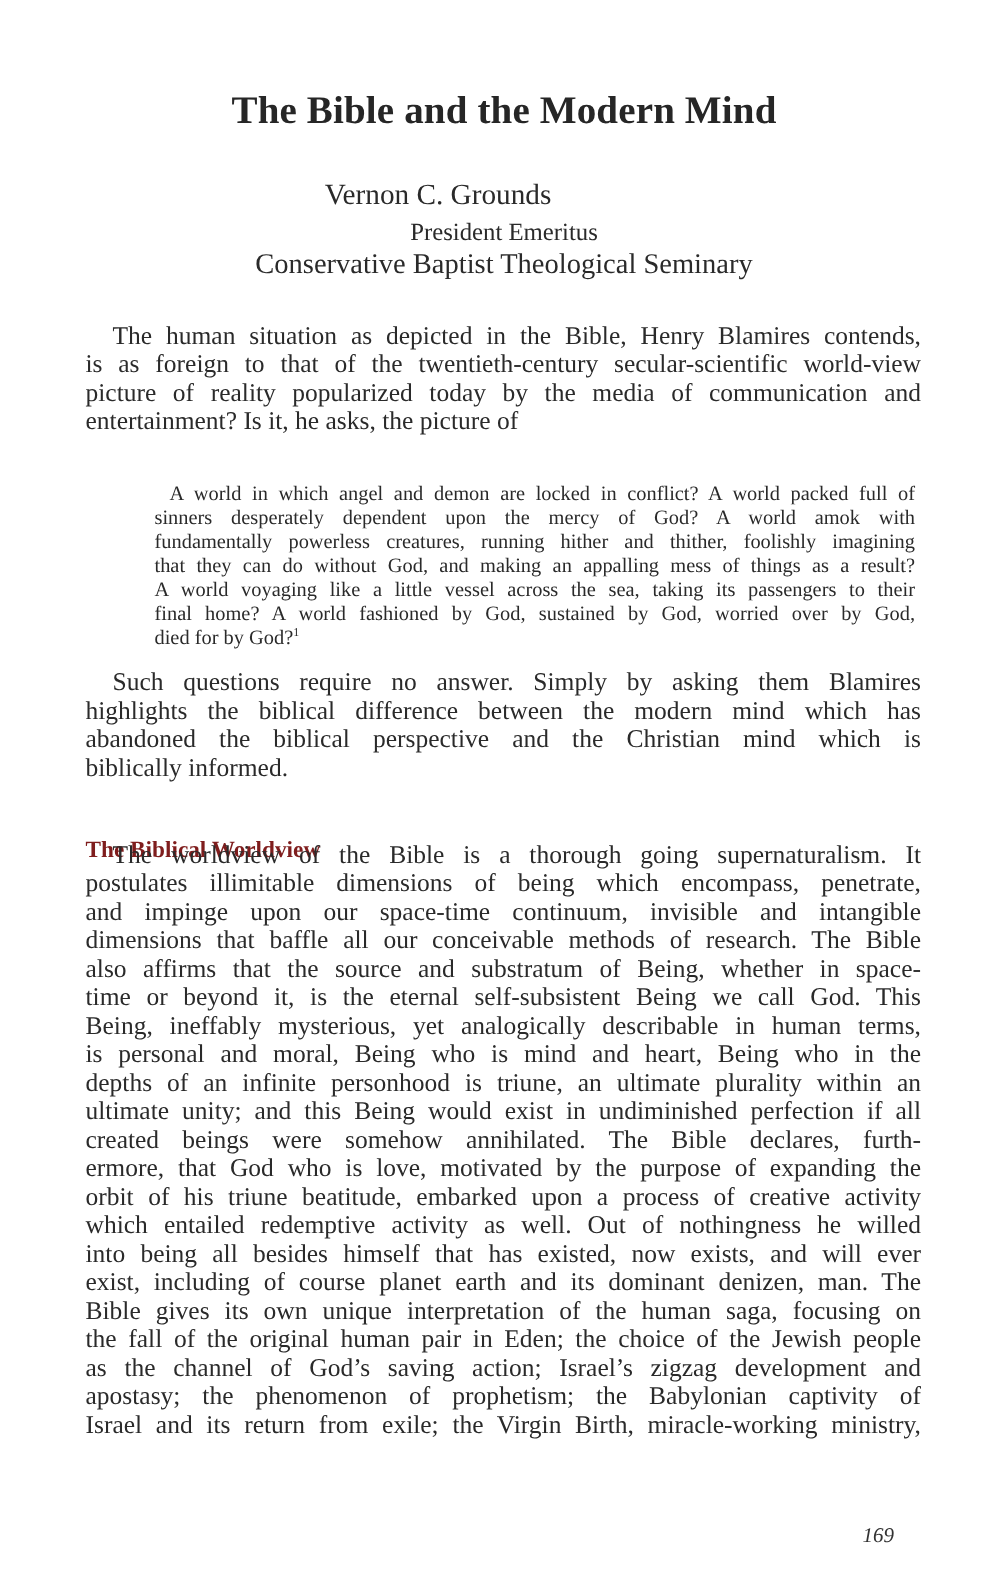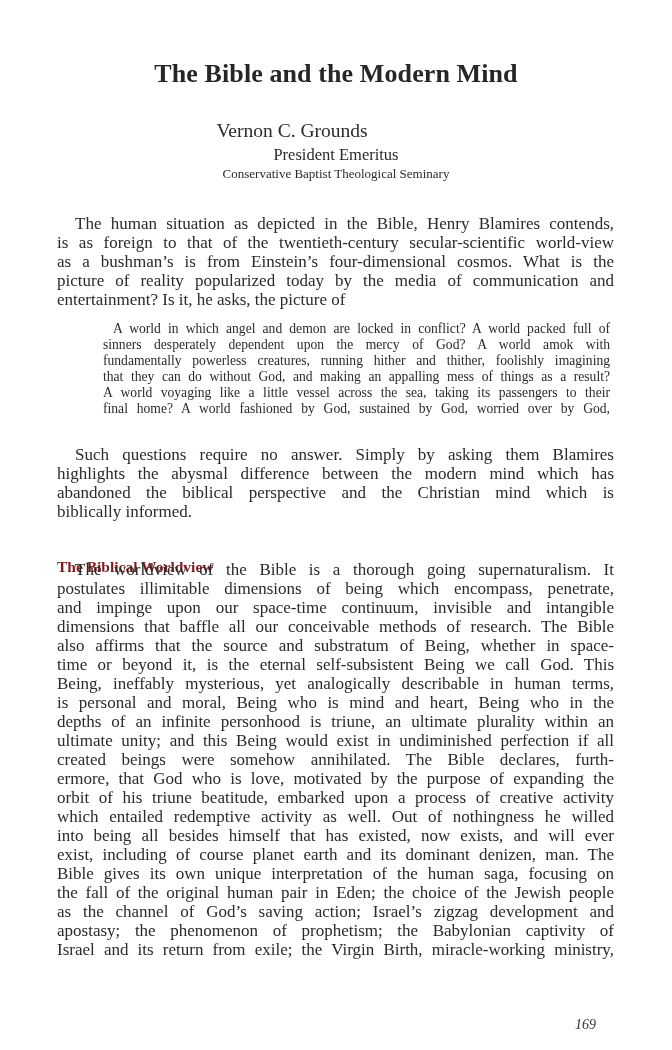--- a/index.html
+++ b/index.html
@@ -43,21 +43,21 @@
     top: 145px;
     left: 0; width: 672px;
     text-align: center;
     font-size: 16.5px;
   }
   .affil2 {
     position: absolute;
     top: 166px;
     left: 0; width: 672px;
     text-align: center;
-    font-size: 13px;
+    font-size: 19px;
   }
   .para {
     position: absolute;
     left: 57px;
     width: 557px;
     font-size: 17px;
     line-height: 19px;
     text-align: justify;
     text-indent: 18px;
     margin: 0;
@@ -115,37 +115,37 @@
 <div class="page">
 
   <div class="title">The Bible and the Modern Mind</div>
   <div class="author">Vernon C. Grounds</div>
   <div class="affil1">President Emeritus</div>
   <div class="affil2">Conservative Baptist Theological Seminary</div>
 
   <p class="para" style="top:214px;">
     <span class="ln first">The human situation as depicted in the Bible, Henry Blamires contends,</span>
     <span class="ln">is as foreign to that of the twentieth-century secular-scientific world-view</span>
-    <span class="ln">as a bushman’s is from Einstein’s four-dimensional cosmos. What is the</span>
     <span class="ln">picture of reality popularized today by the media of communication and</span>
     <span class="ln last">entertainment? Is it, he asks, the picture of</span>
   </p>
 
   <p class="quote" style="top:321px;">
     <span class="ln first">A world in which angel and demon are locked in conflict? A world packed full of</span>
     <span class="ln">sinners desperately dependent upon the mercy of God? A world amok with</span>
     <span class="ln">fundamentally powerless creatures, running hither and thither, foolishly imagining</span>
     <span class="ln">that they can do without God, and making an appalling mess of things as a result?</span>
     <span class="ln">A world voyaging like a little vessel across the sea, taking its passengers to their</span>
     <span class="ln">final home? A world fashioned by God, sustained by God, worried over by God,</span>
+    <span class="ln last"><span>died for by God?</span><sup>1</sup></span>
   </p>
 
   <p class="para" style="top:445px;">
     <span class="ln first">Such questions require no answer. Simply by asking them Blamires</span>
-    <span class="ln">highlights the abysmal difference between the modern mind which has</span>
+    <span class="ln">highlights the biblical difference between the modern mind which has</span>
     <span class="ln">abandoned the biblical perspective and the Christian mind which is</span>
     <span class="ln last">biblically informed.</span>
   </p>
 
   <div class="heading">The Biblical Worldview</div>
 
   <p class="para" style="top:560px;">
     <span class="ln first">The worldview of the Bible is a thorough going supernaturalism. It</span>
     <span class="ln">postulates illimitable dimensions of being which encompass, penetrate,</span>
     <span class="ln">and impinge upon our space-time continuum, invisible and intangible</span>

